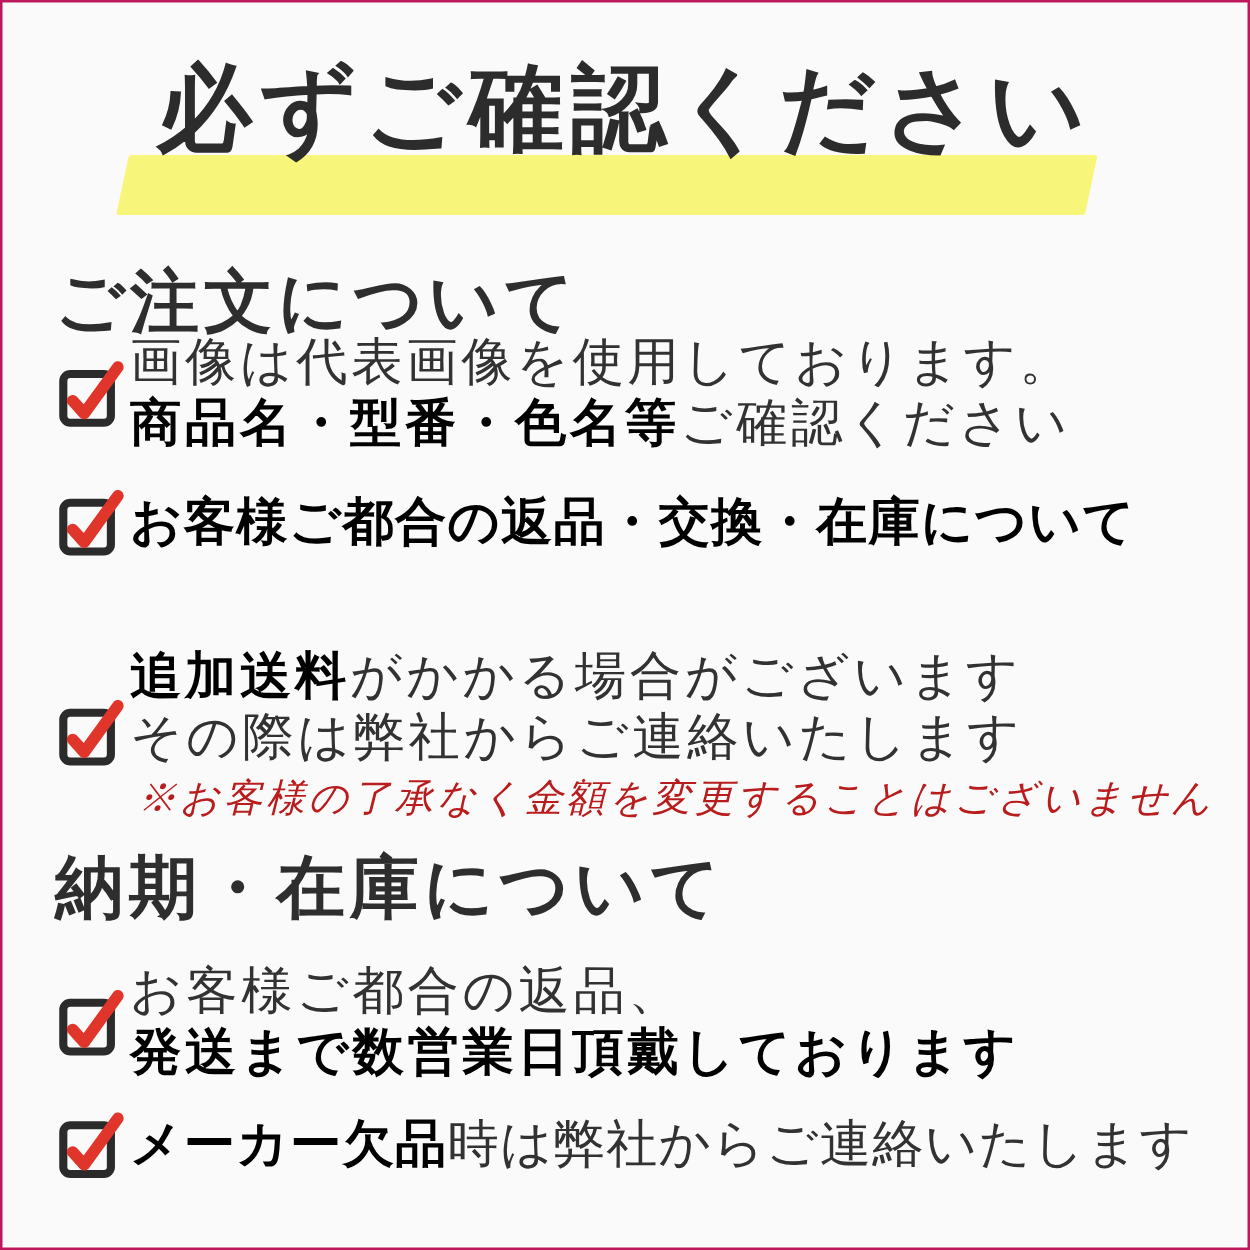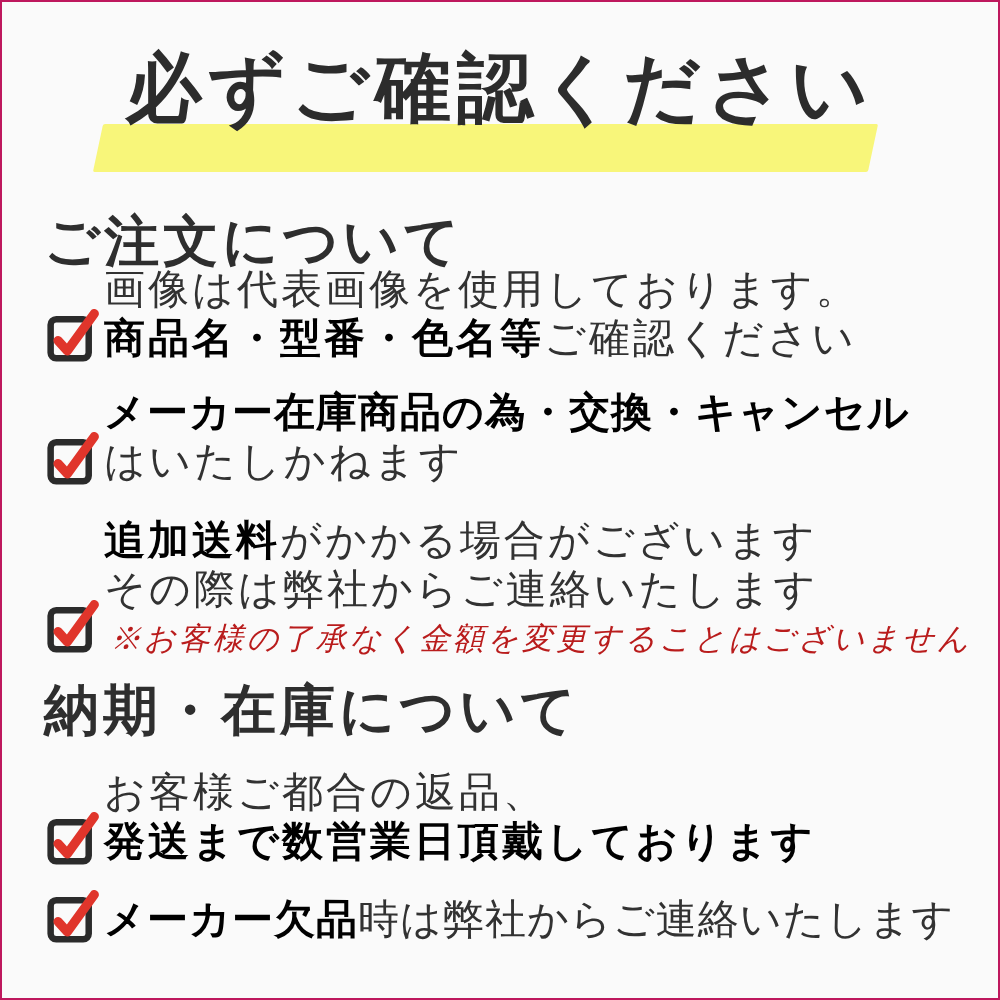--- a/index.html
+++ b/index.html
@@ -26,21 +26,21 @@
   }
   
   .sec-heading{
     position:absolute;left:42px;margin:0;
     font-size:55px;line-height:62px;font-weight:700;
     letter-spacing:4px;color:#2e2e2e;
   }
   .sec1-heading{top:185px;margin-top:24px;}
   .sec2-heading{top:678px;}
   
-  .item{position:absolute;left:44px;display:flex;align-items:flex-end;gap:6px;}
+  .item{position:absolute;left:44px;display:flex;align-items:center;gap:6px;}
   .item1{top:263px;}
   .item2{top:386px;}
   .item3{top:514px;}
   .item4{top:766px;}
   .item5{top:884px;}
   .cb{flex:0 0 auto;width:52px;height:56px;margin-top:2px;}
   .lines{flex:1 1 auto;}
   .line{font-size:41px;line-height:49px;letter-spacing:3px;white-space:nowrap;}
   .black{color:#323232;}
   .red{color:#000000;font-weight:600;}
@@ -82,24 +82,21 @@
 
   <div class="item item2">
     <span class="cb">
       <svg viewBox="0 0 56 58" width="52" height="56" overflow="visible">
         <rect x="5" y="12" width="41" height="42" rx="6" fill="none" stroke="#2b2b2b" stroke-width="7"></rect>
         <path d="M13 35 L23 46 L52 6" fill="none" stroke="#e0352b" stroke-width="10" stroke-linecap="round" stroke-linejoin="round"></path>
       </svg>
     </span>
     <div class="lines">
       <div class="line tight">
-        <span class="red">メーカー在庫商品の為・交換・キャンセル</span>
-      </div>
-      <div class="line">
-        <span class="black">はいたしかねます</span>
+        <span class="red">お客様ご都合の返品・交換・在庫について</span>
       </div>
     </div>
   </div>
 
   <div class="item item3">
     <span class="cb">
       <svg viewBox="0 0 56 58" width="52" height="56" overflow="visible">
         <rect x="5" y="12" width="41" height="42" rx="6" fill="none" stroke="#2b2b2b" stroke-width="7"></rect>
         <path d="M13 35 L23 46 L52 6" fill="none" stroke="#e0352b" stroke-width="10" stroke-linecap="round" stroke-linejoin="round"></path>
       </svg>

